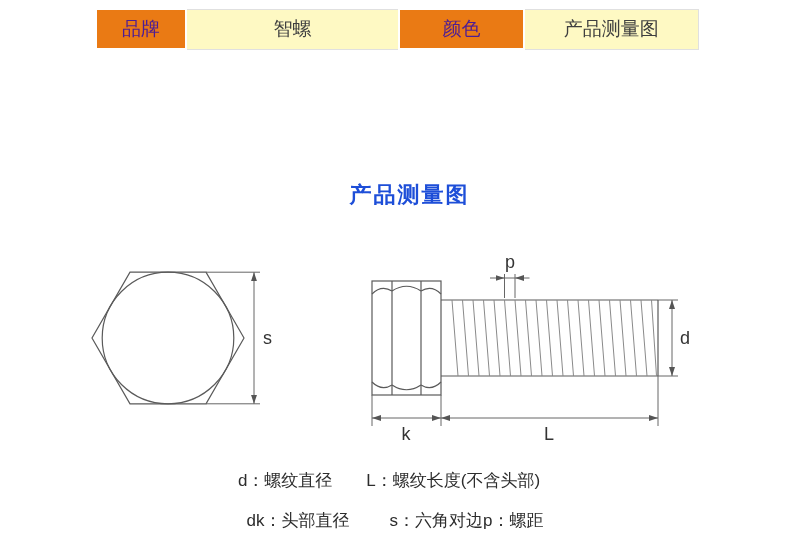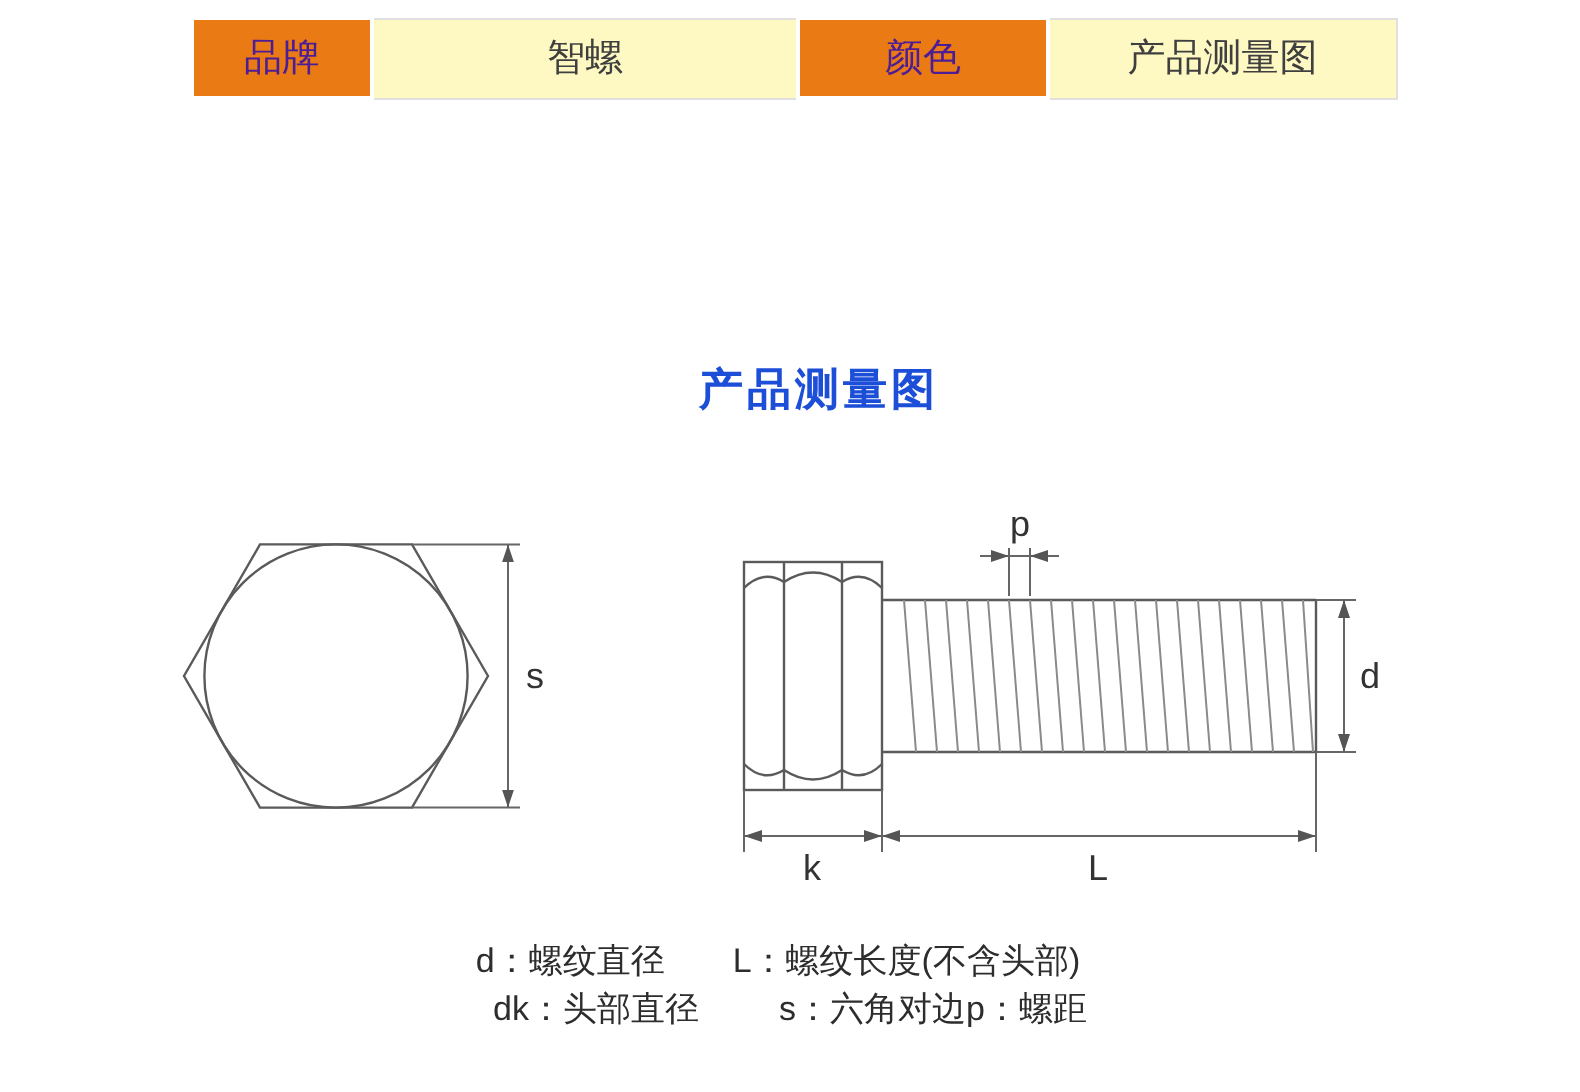--- a/index.html
+++ b/index.html
@@ -17,21 +17,21 @@
   .title { position:absolute; left:0; top:180px; width:790px; text-align:center;
            font-size:22px; font-weight:600; color:#1d4ed8; letter-spacing:2px;padding-left:29px; }
 
   
   .diagram { position:absolute; left:0; top:248px; }
 
   
   .legend-line { position:absolute; left:0; width:790px; display:flex; justify-content:center;
                  font-size:17px; color:#2d2d2d; }
   .legend-line-1 { top:469px;margin-left:20px; }
-  .legend-line-2 { top:493px;align-items:flex-end; }
+  .legend-line-2 { top:509px;align-items:flex-end; }
   .legend-line-1 span:nth-child(1) { margin-right:34px; }
   .legend-line-1 span:nth-child(2) { margin-right:52px; }
   .legend-line-2 span:nth-child(1) { margin-right:40px; }
   .legend-line-2 span:nth-child(2) { }
 
   svg text { font-family:"Liberation Sans","DejaVu Sans",sans-serif; font-size:18px; fill:#333333; }
 </style>
 </head>
 <body>
 

